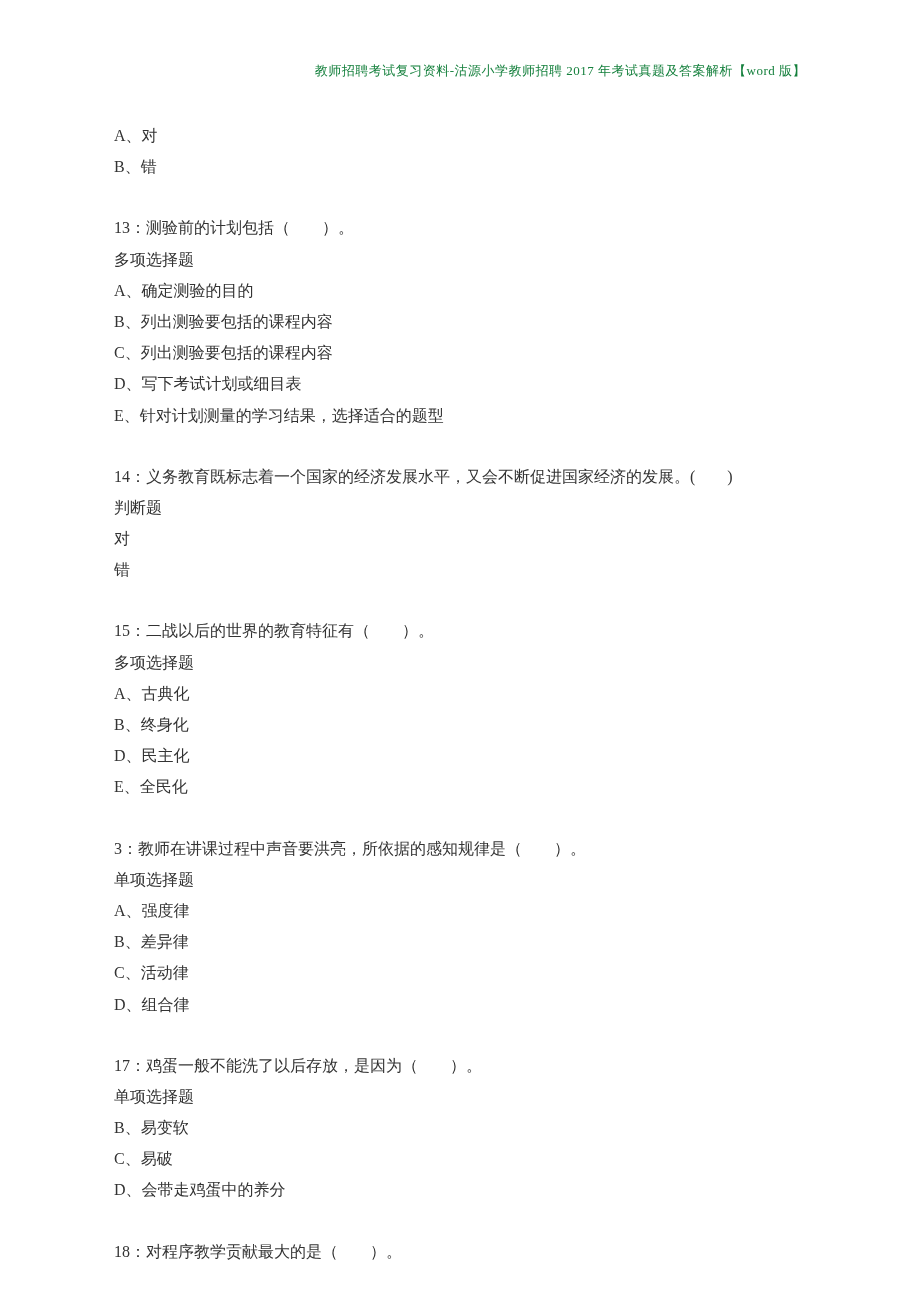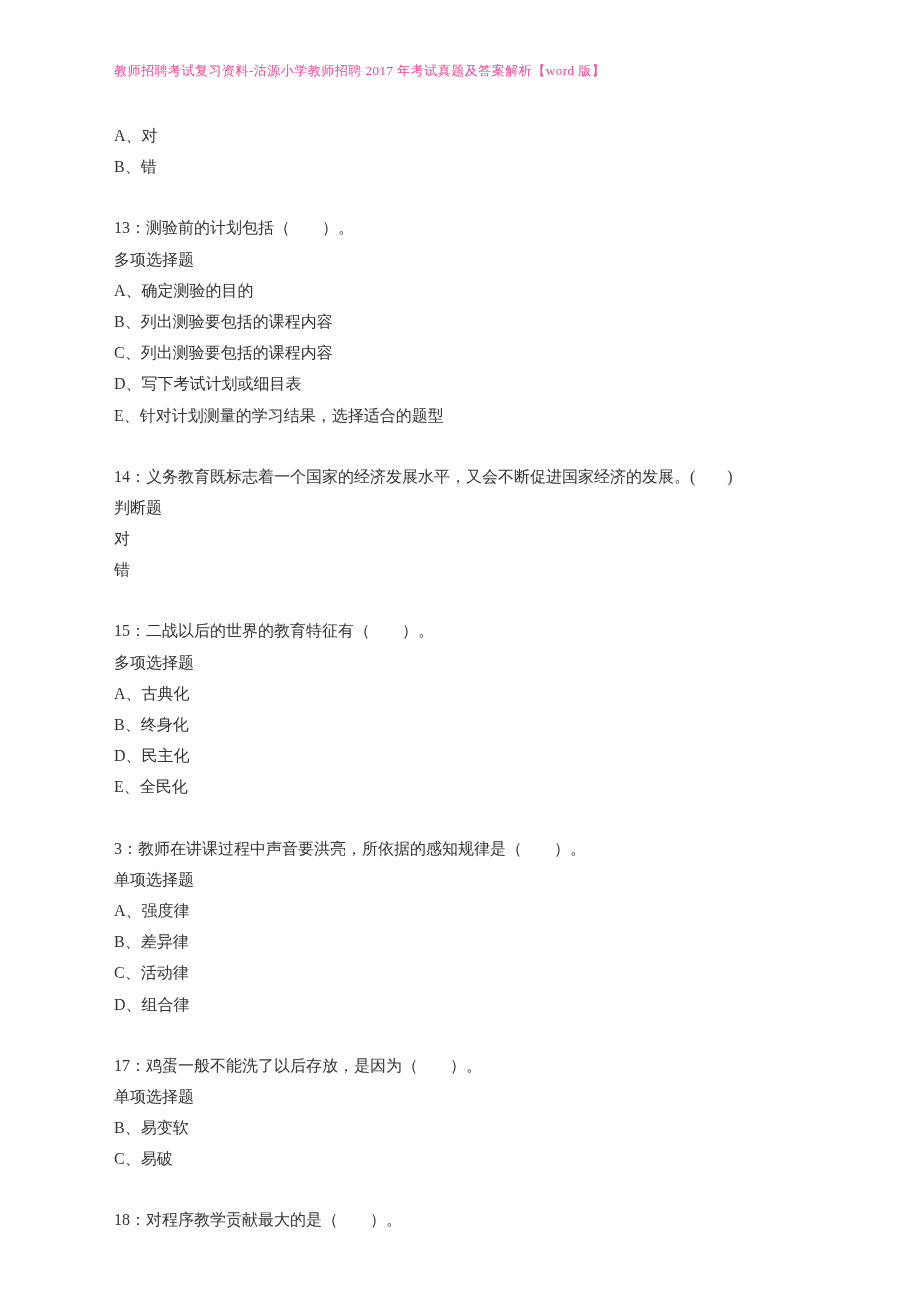--- a/index.html
+++ b/index.html
@@ -10,22 +10,22 @@
     width: 920px;
   }
   .page {
     width: 920px;
     min-height: 1302px;
     box-sizing: border-box;
     padding: 62px 114px 40px 114px;
     position: relative;
   }
   .header {
-    text-align: left;
-    color: #ec4899;
+    text-align: right;
+    color: #15803d;
     font-size: 13px;
     letter-spacing: 0.5px;
     margin-bottom: 40px;
   }
   .content {
     color: #333333;
     font-size: 16px;
     line-height: 1.95;
   }
   .block {
@@ -82,20 +82,21 @@
       <div class="line">B、差异律</div>
       <div class="line">C、活动律</div>
       <div class="line">D、组合律</div>
     </div>
 
     <div class="block">
       <div class="line">17：鸡蛋一般不能洗了以后存放，是因为（　　）。</div>
       <div class="line">单项选择题</div>
       <div class="line">B、易变软</div>
       <div class="line">C、易破</div>
+      <div class="line">D、会带走鸡蛋中的养分</div>
     </div>
 
     <div class="block">
       <div class="line">18：对程序教学贡献最大的是（　　）。</div>
 
     </div>
 
   </div>
 
 </div>

